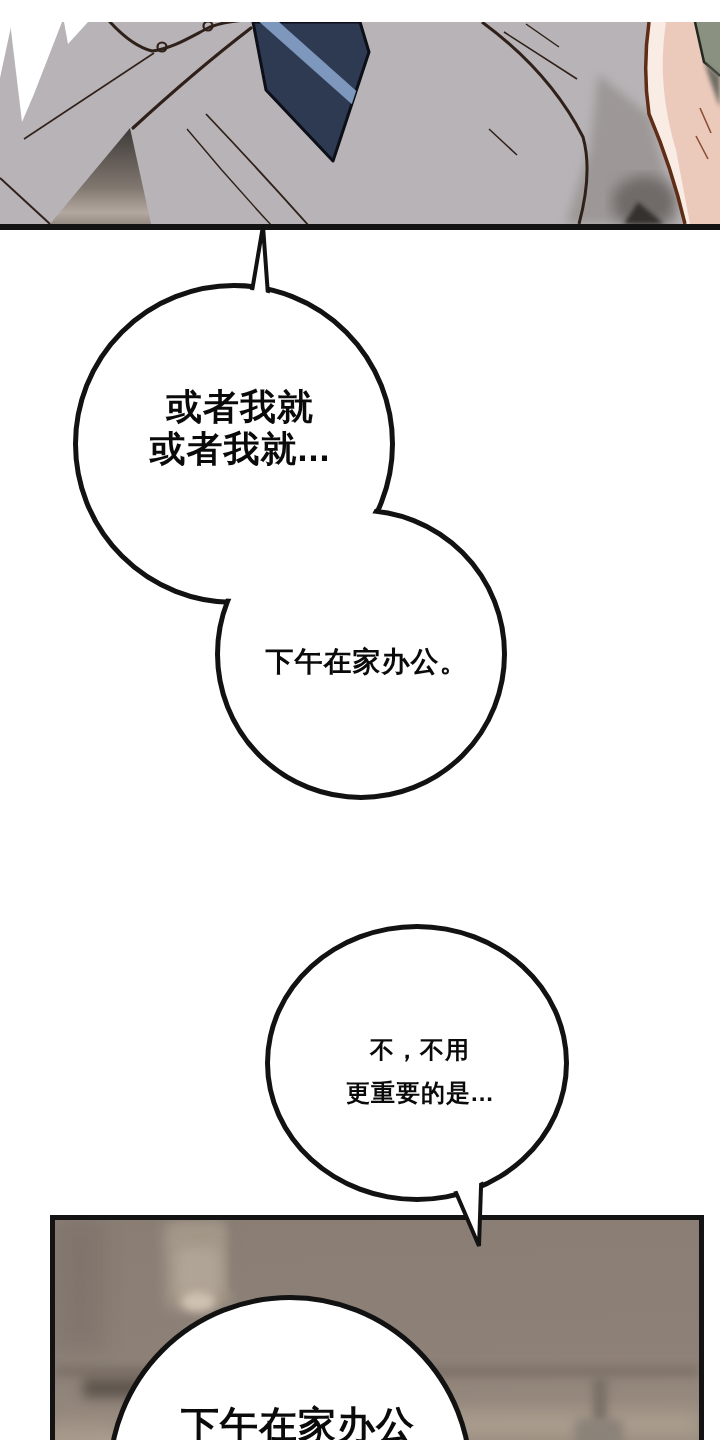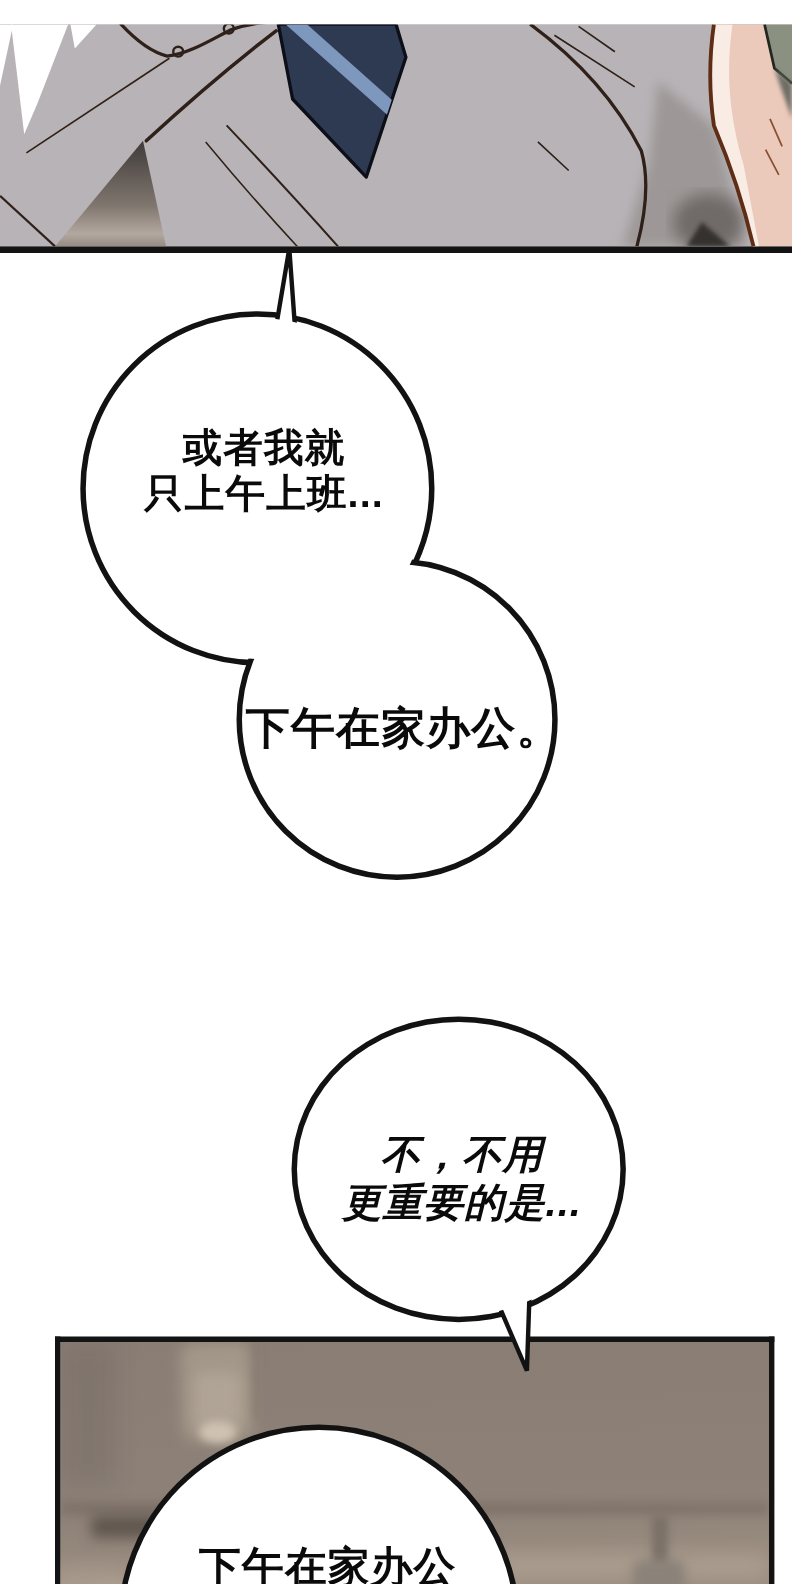--- a/index.html
+++ b/index.html
@@ -19,22 +19,22 @@
     position:absolute;background:#fff;box-sizing:border-box;
     border:5px solid var(--bubble-border,#121212);border-radius:50%;
   }
   .bubble-inner{position:absolute;background:#fff;border-radius:50%;}
   .tail-svg{position:absolute;overflow:visible;}
   .btext{
     position:absolute;text-align:center;font-weight:bold;
     color:var(--text,#0a0a0a);letter-spacing:1px;white-space:pre;
   }
   .btext-1{left:60px;top:364px;width:360px;font-size:36px;line-height:42px;}
-  .btext-2{left:187px;top:620px;width:360px;font-size:40px;line-height:40px;}
-  .btext-3{left:240px;top:1006px;width:360px;font-size:36px;line-height:43px;font-style:italic;}
+  .btext-2{left:187px;top:620px;width:360px;font-size:28px;line-height:40px;}
+  .btext-3{left:240px;top:1006px;width:360px;font-size:24px;line-height:43px;}
   .btext-4{left:118px;top:1381px;width:360px;font-size:38px;line-height:45px;}
   #b1{left:73px;top:261px;width:322px;height:322px;}
   #b1i{left:79px;top:267px;width:310px;height:310px;}
   #b2{left:215px;top:486px;width:292px;height:292px;}
   #b2i{left:221px;top:492px;width:280px;height:280px;}
   #b3{left:265px;top:902px;width:304px;height:278px;}
   #b3i{left:271px;top:908px;width:292px;height:266px;}
   #b4{left:107px;top:1273px;width:366px;height:366px;}
   #b4i{left:113px;top:1279px;width:354px;height:354px;}
   
@@ -125,21 +125,21 @@
     </svg>
   </div>
 
   <div class="bubble" id="b1"></div>
   <div class="bubble" id="b2"></div>
   <svg class="tail-svg" style="left:240px;top:194px;" width="44" height="90" viewBox="0 0 44 90">
     <polygon points="23,10 11,81 28,79" fill="#ffffff" stroke="var(--bubble-border,#121212)" stroke-width="4" stroke-linejoin="miter"></polygon>
   </svg>
   <div class="bubble-inner" id="b1i"></div>
   <div class="bubble-inner" id="b2i"></div>
-  <div class="btext btext-1"><span>或者我就</span><br><span>只上午上班...</span></div>
+  <div class="btext btext-1"><span>或者我就</span><br><span>或者我就...</span></div>
   <div class="btext btext-2"><span>下午在家办公。</span></div>
 
   <div class="bubble" id="b3"></div>
 
   <div class="panel-bottom">
     <div class="pb pb-corner"></div>
     <div class="pb pb-lamp"></div>
     <div class="pb pb-lamp-in"></div>
     <div class="pb pb-lamp-tip"></div>
     <div class="pb pb-cord"></div>

